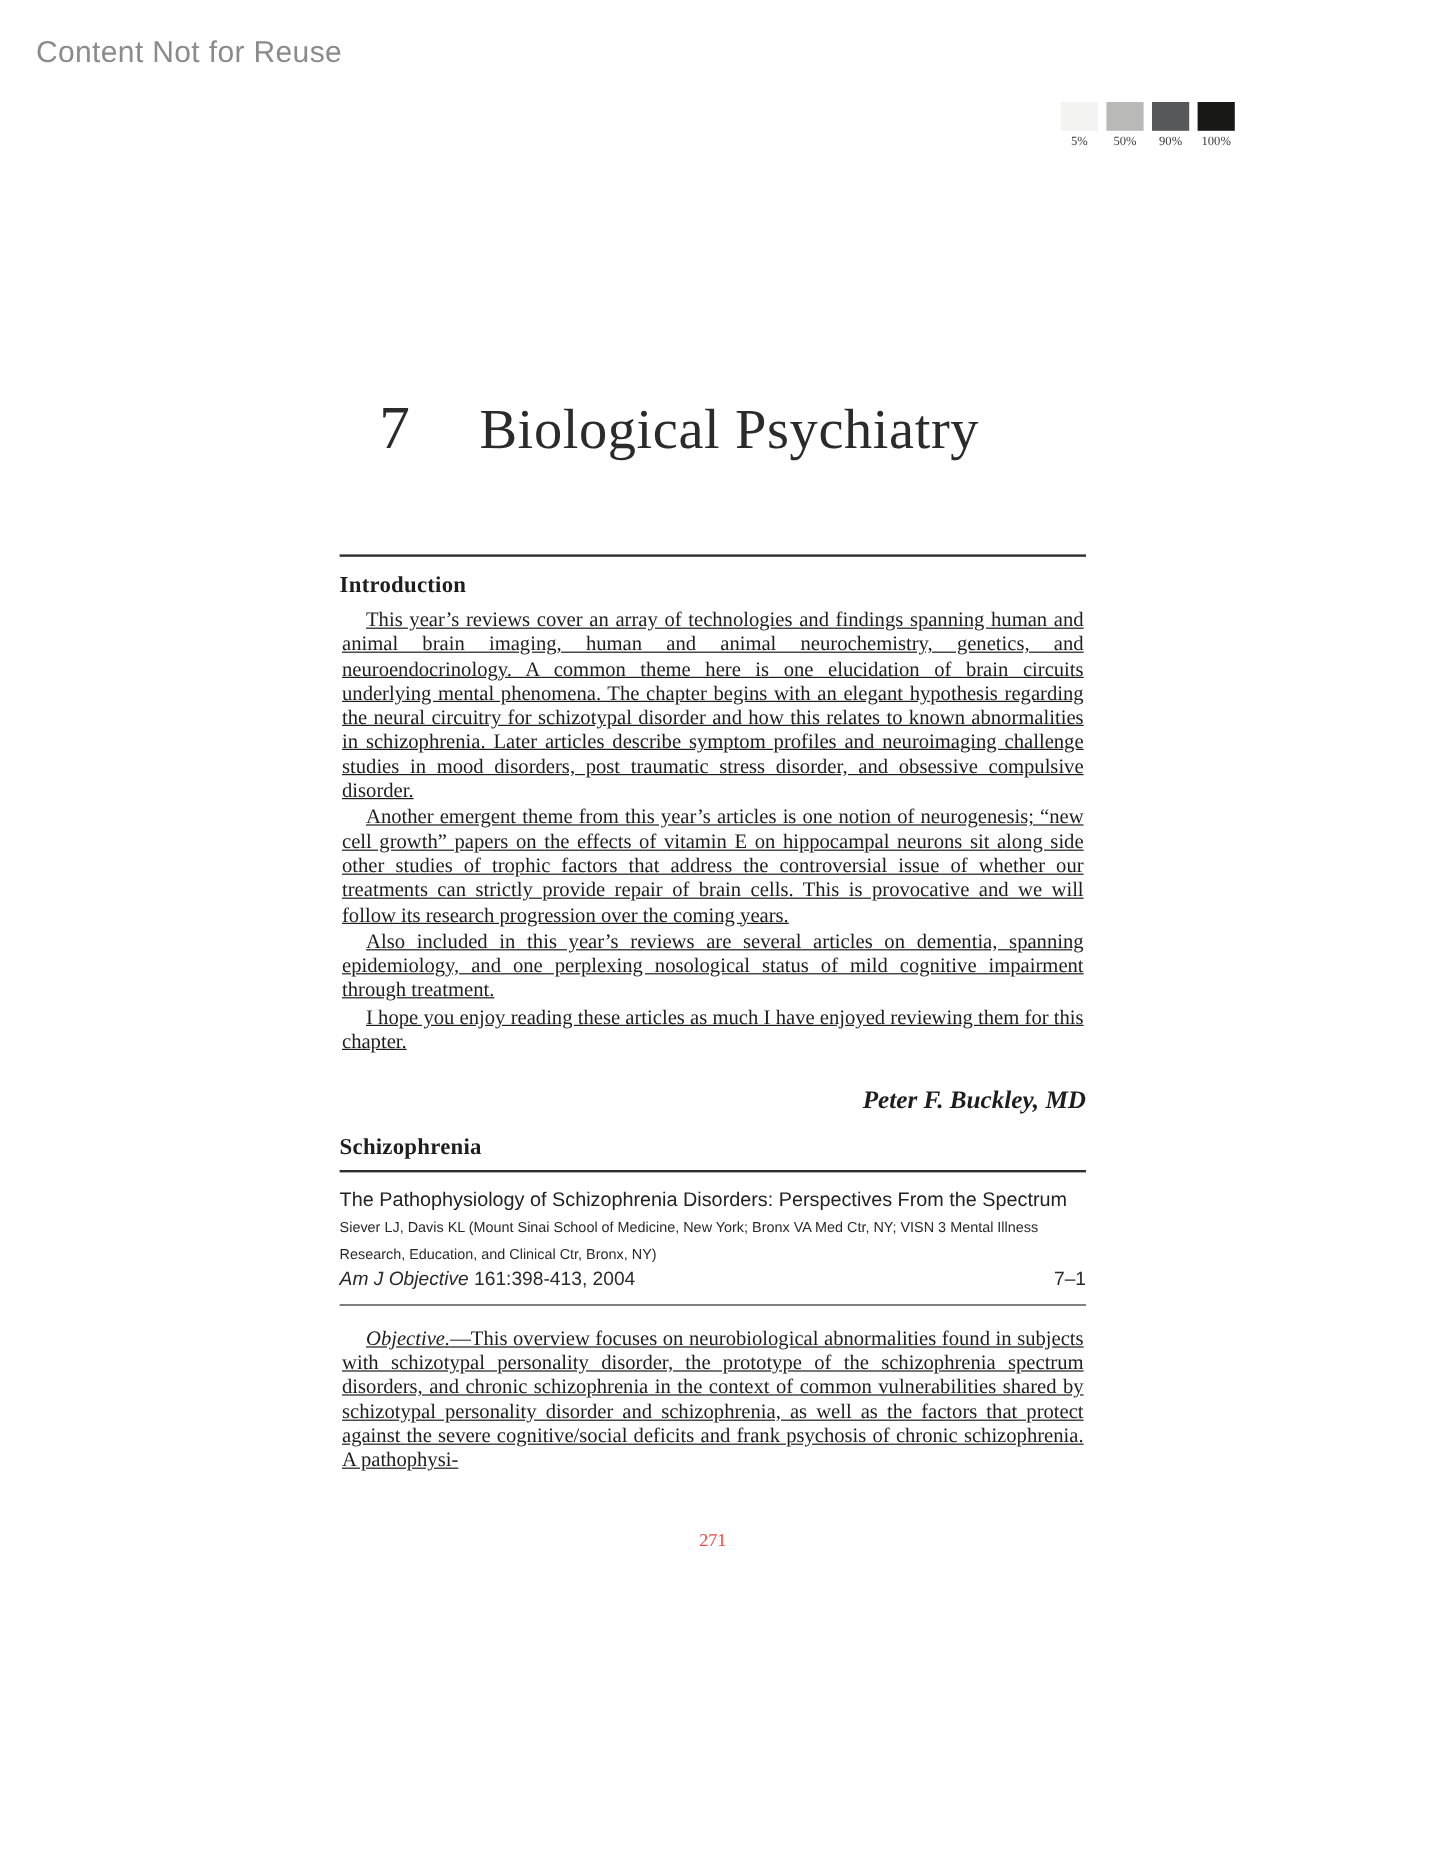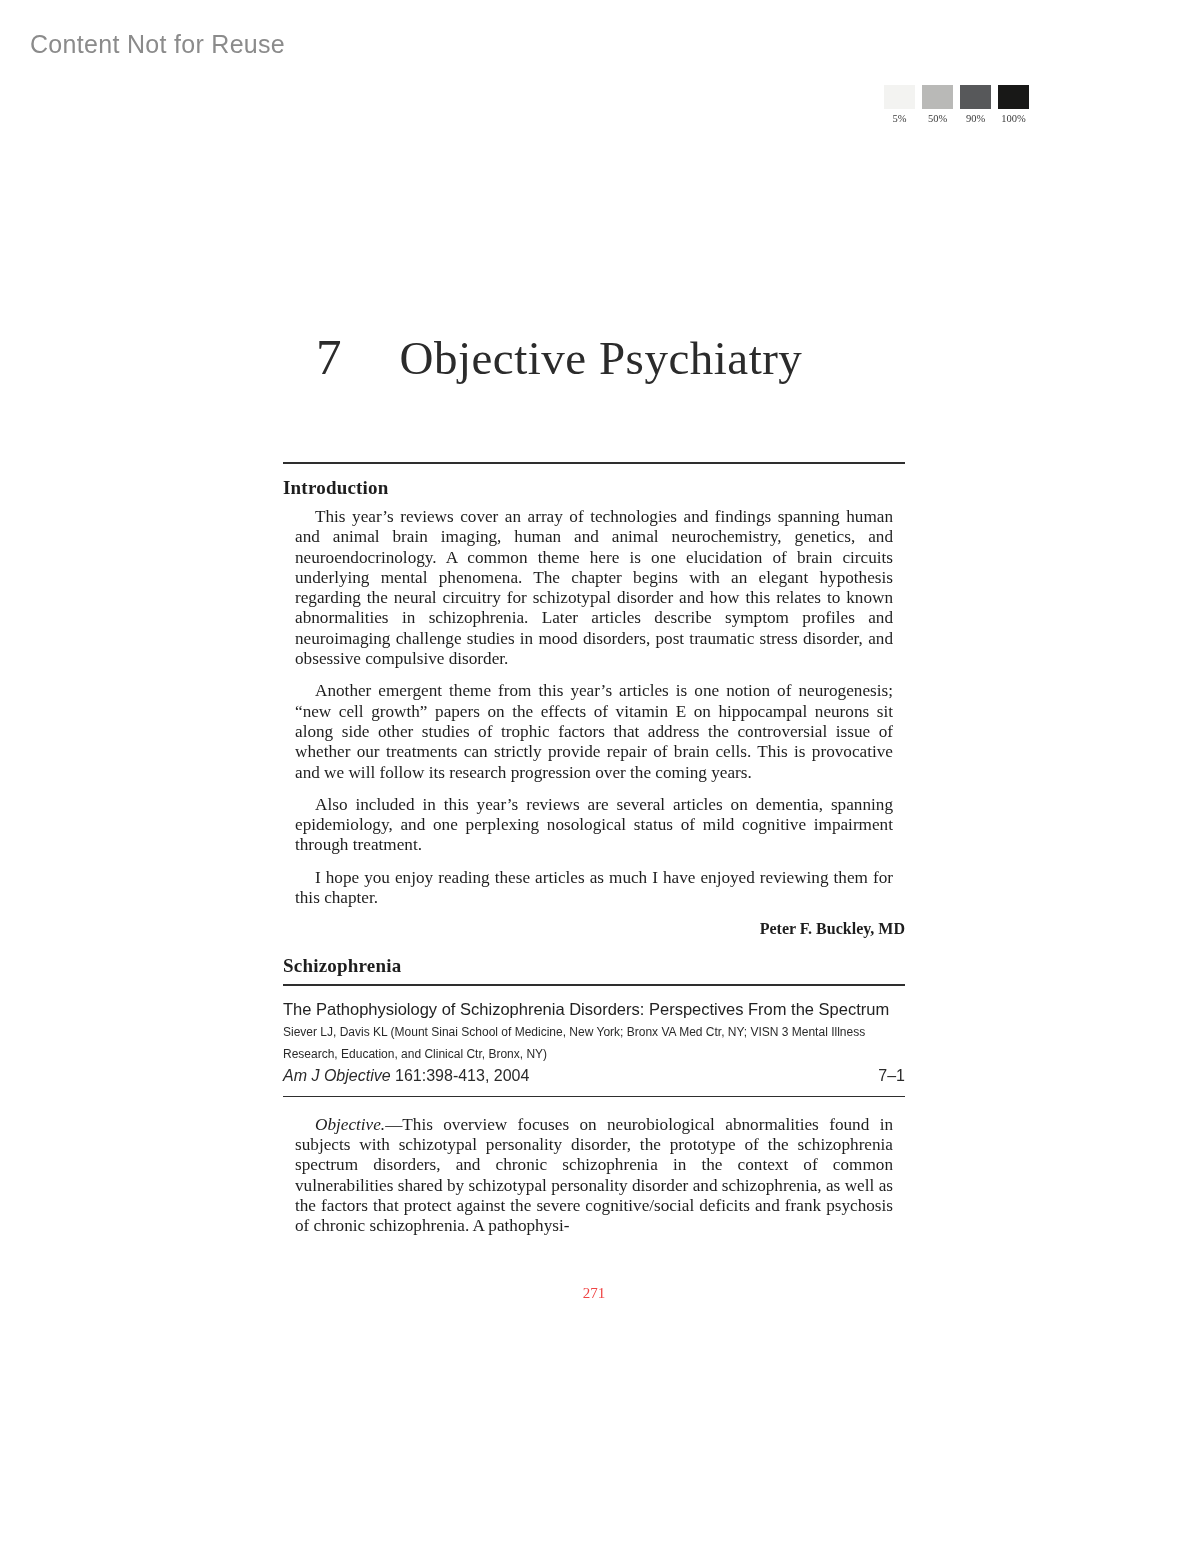--- a/index.html
+++ b/index.html
@@ -66,32 +66,34 @@
   }
   .rule-intro { margin-top: 76px; }
   .rule-thin { border-top: 1.5px solid #2e2e2e; }
   .section-heading {
     margin: 13px 0 0 0;
     font-size: 19px;
     font-weight: 700;
     letter-spacing: 0.2px;
   }
   .body-para {
-    margin: 12px;
+    margin: 2px;
     font-size: 17.2px;
     line-height: 20.3px;
     text-align: justify;
     text-indent: 20px;
+    text-decoration: underline;
   }
   .first-para { margin-top: 8px; }
   .byline {
-    margin-top: 10px;
+    margin-top: 26px;
     text-align: right;
-    font-size: 16px;
+    font-size: 21px;
     font-weight: 700;
+    font-style: italic;
   }
   .schiz-heading { margin-top: 17px; font-family: Liberation Serif, serif; }
   .rule-schiz { margin-top: 7px; }
   .article-title {
     margin-top: 12px;
     font-family: "Liberation Sans", sans-serif;
     font-size: 16.5px;
     font-weight: 400;
     line-height: 22px;
     color: #222;
@@ -144,21 +146,21 @@
     <div class="swatch">
       <div class="chip" style="background: rgb(24, 24, 23);"></div>
       <div class="chip-label">100%</div>
     </div>
   </div>
 
   <div class="content">
 
     <div class="chapter-head">
       <span class="chapter-num">7</span>
-      <span class="chapter-title">Objective Psychiatry</span>
+      <span class="chapter-title">Biological Psychiatry</span>
     </div>
 
     <hr class="rule rule-intro">
 
     <h2 class="section-heading">Introduction</h2>
 
     <p class="body-para first-para">This year’s reviews cover an array of technologies and findings spanning human and animal brain imaging, human and animal neurochemistry, genetics, and neuroendocrinology. A common theme here is one elucidation of brain circuits underlying mental phenomena. The chapter begins with an elegant hypothesis regarding the neural circuitry for schizotypal disorder and how this relates to known abnormalities in schizophrenia. Later articles describe symptom profiles and neuroimaging challenge studies in mood disorders, post traumatic stress disorder, and obsessive compulsive disorder.</p>
     <p class="body-para">Another emergent theme from this year’s articles is one notion of neurogenesis; “new cell growth” papers on the effects of vitamin E on hippocampal neurons sit along side other studies of trophic factors that address the controversial issue of whether our treatments can strictly provide repair of brain cells. This is provocative and we will follow its research progression over the coming years.</p>
     <p class="body-para">Also included in this year’s reviews are several articles on dementia, spanning epidemiology, and one perplexing nosological status of mild cognitive impairment through treatment.</p>
     <p class="body-para">I hope you enjoy reading these articles as much I have enjoyed reviewing them for this chapter.</p>

